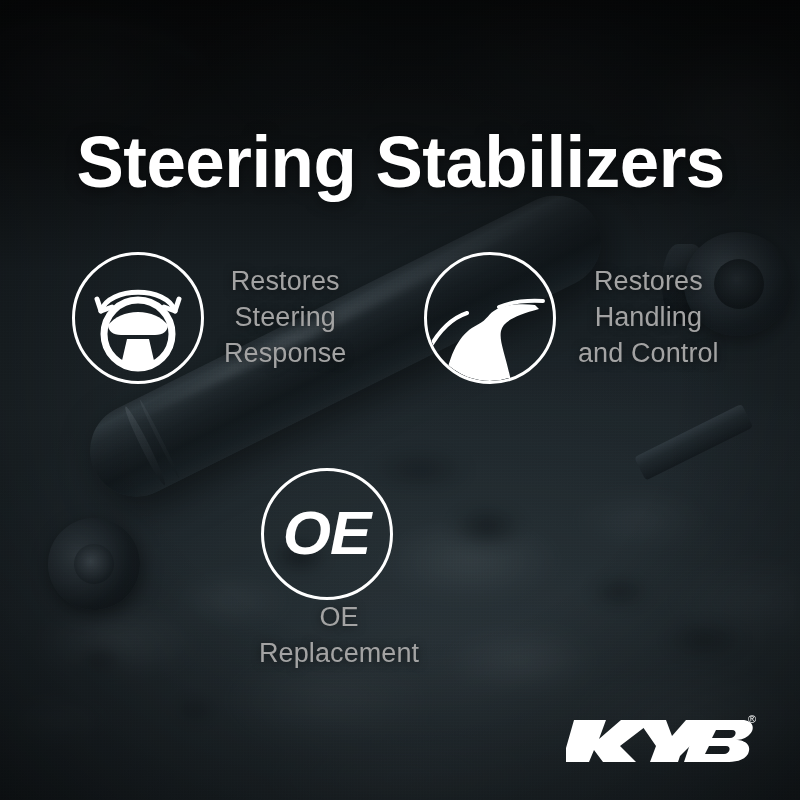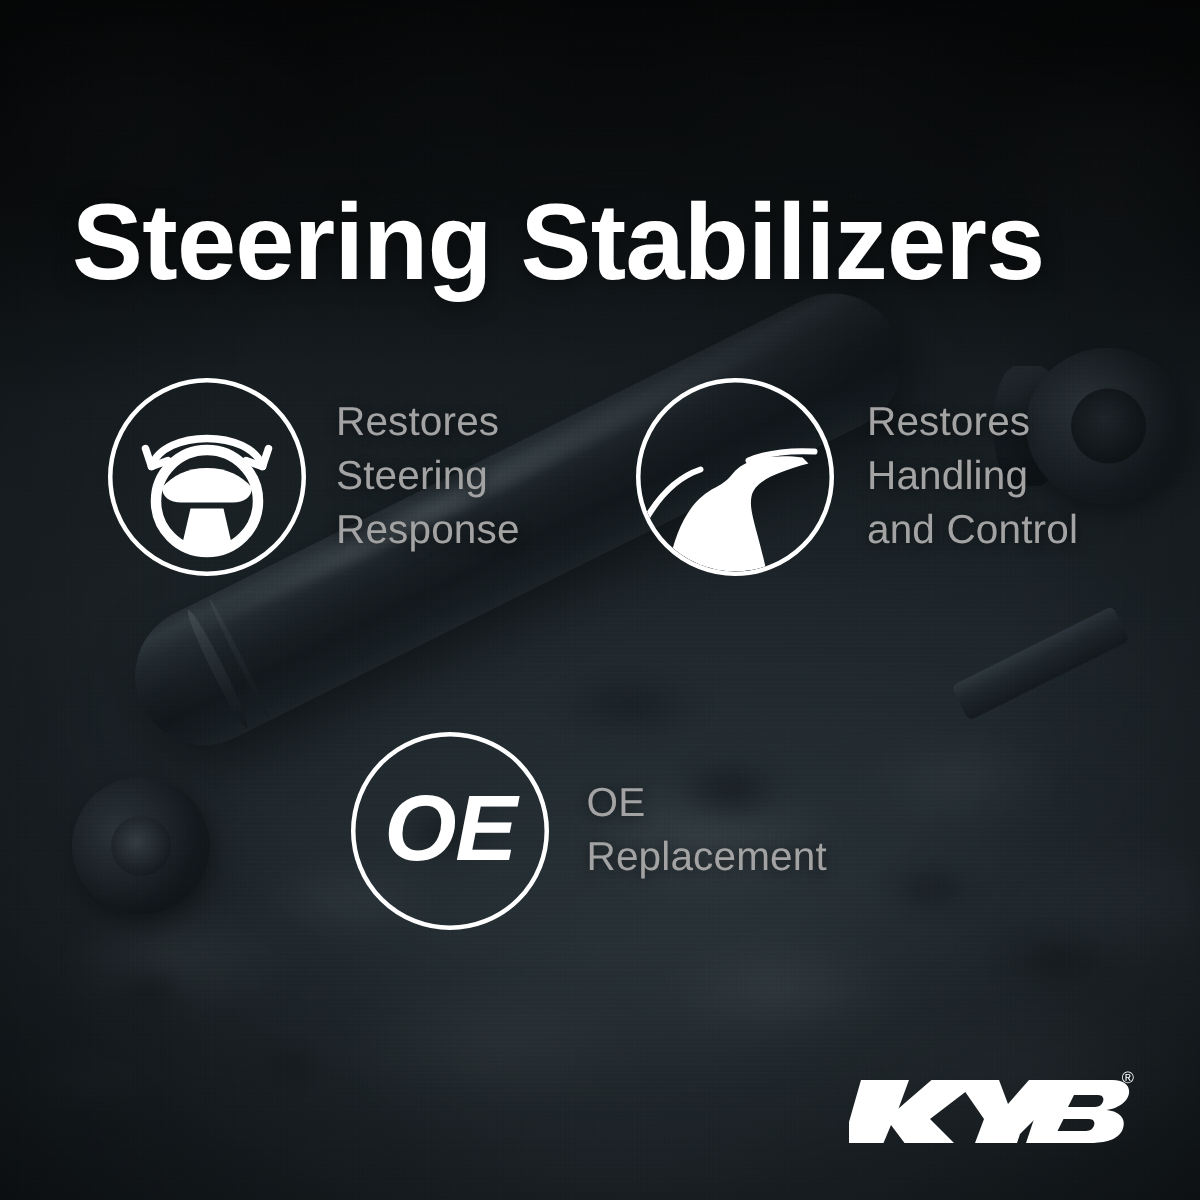--- a/index.html
+++ b/index.html
@@ -7,20 +7,21 @@
     padding: 0;
     background: #000;
   }
   #canvas {
     position: relative;
     width: 800px;
     height: 800px;
     overflow: hidden;
     background: #1e262b;
     font-family: "Liberation Sans", sans-serif;
+    text-align: center;
     -webkit-font-smoothing: antialiased;
   }
 
   
   .bg-layer { position: absolute; inset: 0; }
 
   
   .bg-base {
     background:
       radial-gradient(ellipse 70% 45% at 58% 86%, #3b464c 0%, #2d373c 45%, #222a2f 75%, #1b2226 100%),
@@ -181,21 +182,21 @@
     letter-spacing: -0.5px;
     transform: scaleX(.985);
     transform-origin: left center;
     white-space: nowrap;
     text-shadow: 0 2px 14px rgba(0,0,0,.55);
   }
 
   .feature { position: absolute; display: flex; align-items: center; }
   .feat-1 { left: 72px;  top: 252px; }
   .feat-2 { left: 424px; top: 252px; }
-  .feat-3 { left: 234px; top: 488px; }
+  .feat-3 { left: 234px; top: 468px; flex-direction: column; }
 
   .badge {
     position: relative;
     width: 132px; height: 132px;
     flex: 0 0 132px;
     border-radius: 50%;
     border: 3px solid #ffffff;
     box-sizing: border-box;
     display: flex; align-items: center; justify-content: center;
     overflow: hidden;

